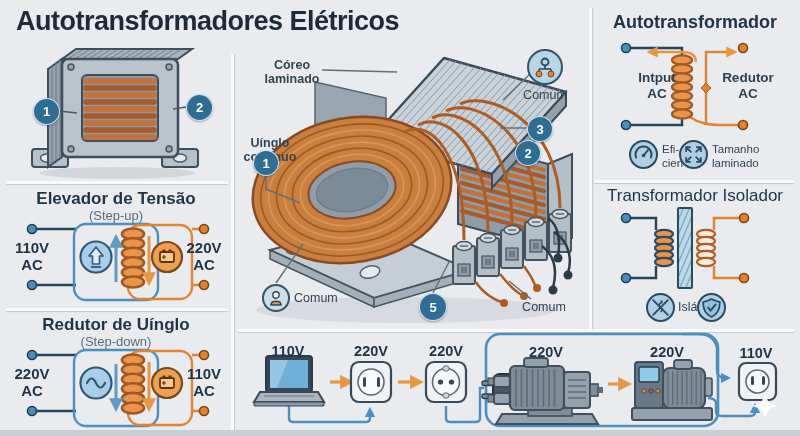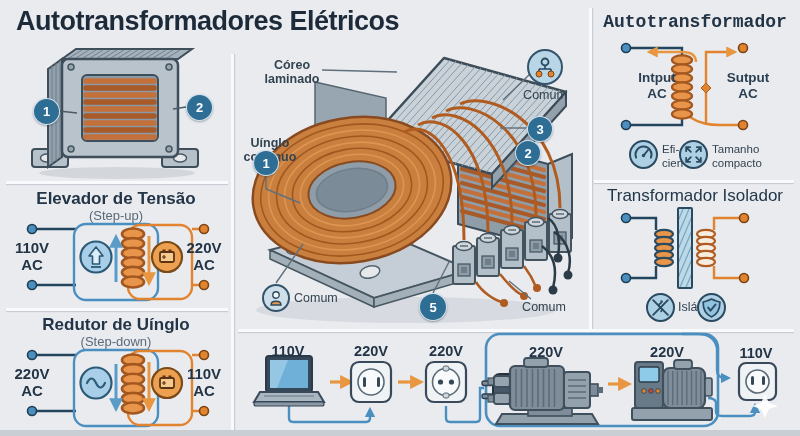--- a/index.html
+++ b/index.html
@@ -291,21 +291,21 @@
 
   <div class="iconcirc" style="left:262px;top:284px;width:28px;height:28px;background:#cfdfe9;border-color:#33546b;">
     <svg width="20" height="20" viewBox="-10 -10 20 20" style="position:static;">
       <circle cx="0" cy="-3" r="3.2" fill="#f3f6f8" stroke="#2a4a60" stroke-width="1.4"></circle>
       <path d="M-5,7 C-5,2 5,2 5,7 Z" fill="#e8944a" stroke="#2a4a60" stroke-width="1.4"></path>
     </svg>
   </div>
   <div class="abs small-label" style="left:294px;top:291px;width:60px;">Comum</div>
   <div class="abs small-label ctr" style="left:522px;top:300px;width:44px;">Comum</div>
 
-  <div class="abs r-title ctr" style="left:598px;top:12px;width:194px;font-family:Liberation Mono, monospace;">Autotransformador</div>
+  <div class="abs r-title ctr" style="left:598px;top:12px;width:194px;">Autotransformador</div>
   <svg style="left:598px;top:36px;" width="200" height="110" viewBox="0 0 200 110">
     <defs>
       <marker id="atO" viewBox="0 0 10 10" refX="7" refY="5" markerWidth="4.6" markerHeight="4.6" orient="auto">
           <path d="M0,0L10,5L0,10z" fill="#e8963f"></path>
         </marker>
     </defs>
     <path d="M28,12 H84 V20 M28,89 H84 V82" stroke="#24455e" stroke-width="2.4" fill="none"></path>
     <path d="M90,80 C102,88 112,89 122,89 H145" stroke="#e2842f" stroke-width="2.4" fill="none"></path>
     <path d="M108,89 V16 H136" stroke="#e2842f" stroke-width="2.4" fill="none" marker-end="url(#atO)"></path>
     <path d="M98,26 C98,18 92,16 84,16 H52" stroke="#e8963f" stroke-width="2.4" fill="none" marker-end="url(#atO)"></path>
@@ -319,42 +319,42 @@
       <ellipse cx="84" cy="69" rx="10" ry="4.6" fill="#e8944a" stroke="#a3571f" stroke-width="2.3"></ellipse>
       <ellipse cx="84" cy="78" rx="10" ry="4.6" fill="#e8944a" stroke="#a3571f" stroke-width="2.3"></ellipse>
     </g>
     <circle cx="28" cy="12" r="4.5" fill="#4a8fc0" stroke="#1d3d52" stroke-width="1.6"></circle>
     <circle cx="28" cy="89" r="4.5" fill="#4a8fc0" stroke="#1d3d52" stroke-width="1.6"></circle>
     <circle cx="145" cy="12" r="4.5" fill="#e2842f" stroke="#7a4414" stroke-width="1.6"></circle>
     <circle cx="145" cy="89" r="4.5" fill="#e2842f" stroke="#7a4414" stroke-width="1.6"></circle>
   </svg>
   <div class="abs io-label ctr pre" style="left:631px;top:70px;width:52px;">Intput
 AC</div>
-  <div class="abs io-label ctr pre" style="left:722px;top:70px;width:52px;">Sutput
+  <div class="abs io-label ctr pre" style="left:722px;top:70px;width:52px;">Redutor
 AC</div>
 
   <div class="iconcirc" style="left:629px;top:140px;width:29px;height:29px;">
     <svg width="21" height="21" viewBox="-10 -10 20 20" style="position:static;">
       <path d="M-7,3 A7.6,7.6 0 1 1 7,3" fill="none" stroke="#2a4a60" stroke-width="1.8" stroke-linecap="round"></path>
       <path d="M0,1 L4.5,-4.5" stroke="#2a4a60" stroke-width="1.8" stroke-linecap="round"></path>
       <circle cx="0" cy="1" r="1.6" fill="#2a4a60"></circle>
     </svg>
   </div>
   <div class="abs feat pre" style="left:662px;top:143px;width:40px;">Efi-
 cien</div>
   <div class="iconcirc" style="left:679px;top:140px;width:29px;height:29px;">
     <svg width="21" height="21" viewBox="-10 -10 20 20" style="position:static;" stroke="#2a4a60" stroke-width="1.7" fill="none" stroke-linecap="round">
       <path d="M-2.5,-2.5 L-7,-7 M-7,-3.2 V-7 H-3.2"></path>
       <path d="M2.5,-2.5 L7,-7 M3.2,-7 H7 V-3.2"></path>
       <path d="M-2.5,2.5 L-7,7 M-7,3.2 V7 H-3.2"></path>
       <path d="M2.5,2.5 L7,7 M3.2,7 H7 V3.2"></path>
     </svg>
   </div>
   <div class="abs feat pre" style="left:712px;top:143px;width:70px;">Tamanho
-compacto</div>
+laminado</div>
 
   <div class="abs ctr" style="left:596px;top:186px;width:198px;font-size:17px;font-weight:normal;">Transformador Isolador</div>
   <svg style="left:600px;top:200px;" width="200" height="100" viewBox="0 0 200 100">
     <path d="M26,18 H56 V30 M26,78 H56 V66" stroke="#24455e" stroke-width="2.4" fill="none"></path>
     <path d="M114,30 V18 H144 M114,66 V78 H144" stroke="#e2842f" stroke-width="2.4" fill="none"></path>
     <g>
       <ellipse cx="64" cy="34" rx="9" ry="4.2" fill="#e8944a" stroke="#2a4a60" stroke-width="2.2"></ellipse>
       <ellipse cx="64" cy="41" rx="9" ry="4.2" fill="#e8944a" stroke="#2a4a60" stroke-width="2.2"></ellipse>
       <ellipse cx="64" cy="48" rx="9" ry="4.2" fill="#e8944a" stroke="#2a4a60" stroke-width="2.2"></ellipse>
       <ellipse cx="64" cy="55" rx="9" ry="4.2" fill="#e8944a" stroke="#2a4a60" stroke-width="2.2"></ellipse>

